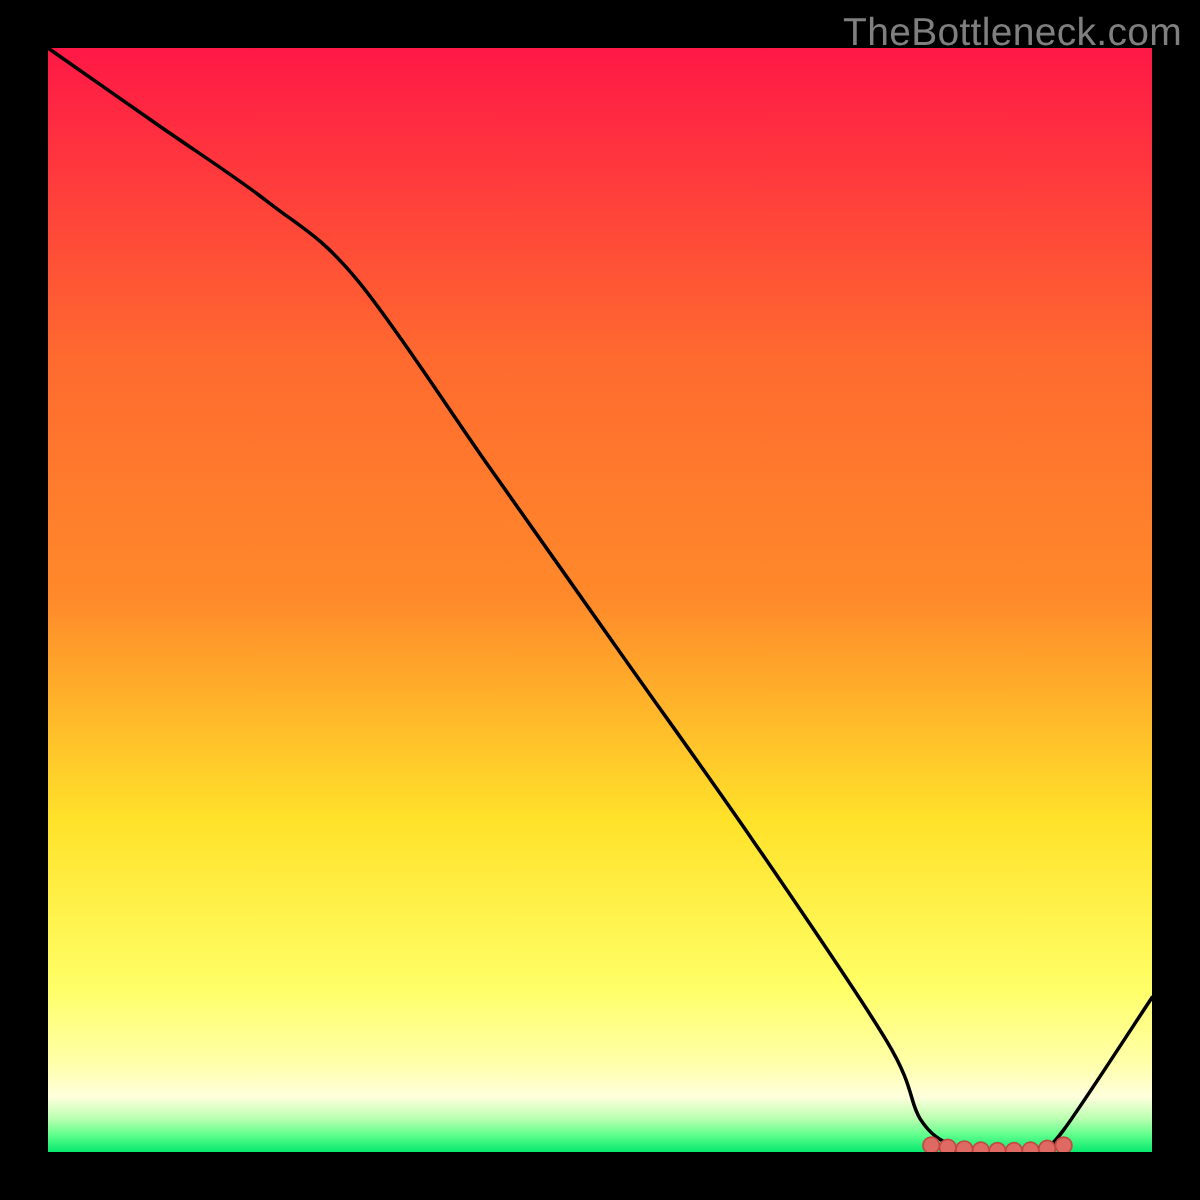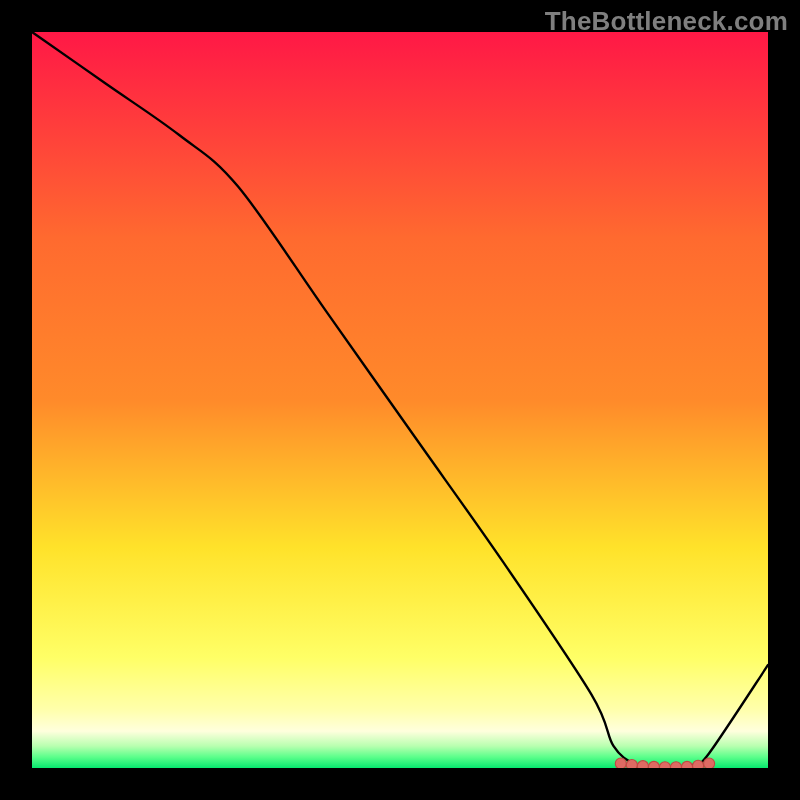--- a/index.html
+++ b/index.html
@@ -16,21 +16,21 @@
     width: 800px;
     height: 800px;
     background: #000;
   }
   .watermark {
     position: absolute;
     top: 6px;
     right: 12px;
     color: #7f7f7f;
     font-size: 26px;
-    font-weight: 700;
+    font-weight: 400;
     letter-spacing: 0.2px;
     z-index: 5;
   }
   .plot {
     position: absolute;
     left: 32px;
     top: 32px;
     width: 736px;
     height: 736px;
     z-index: 1;

